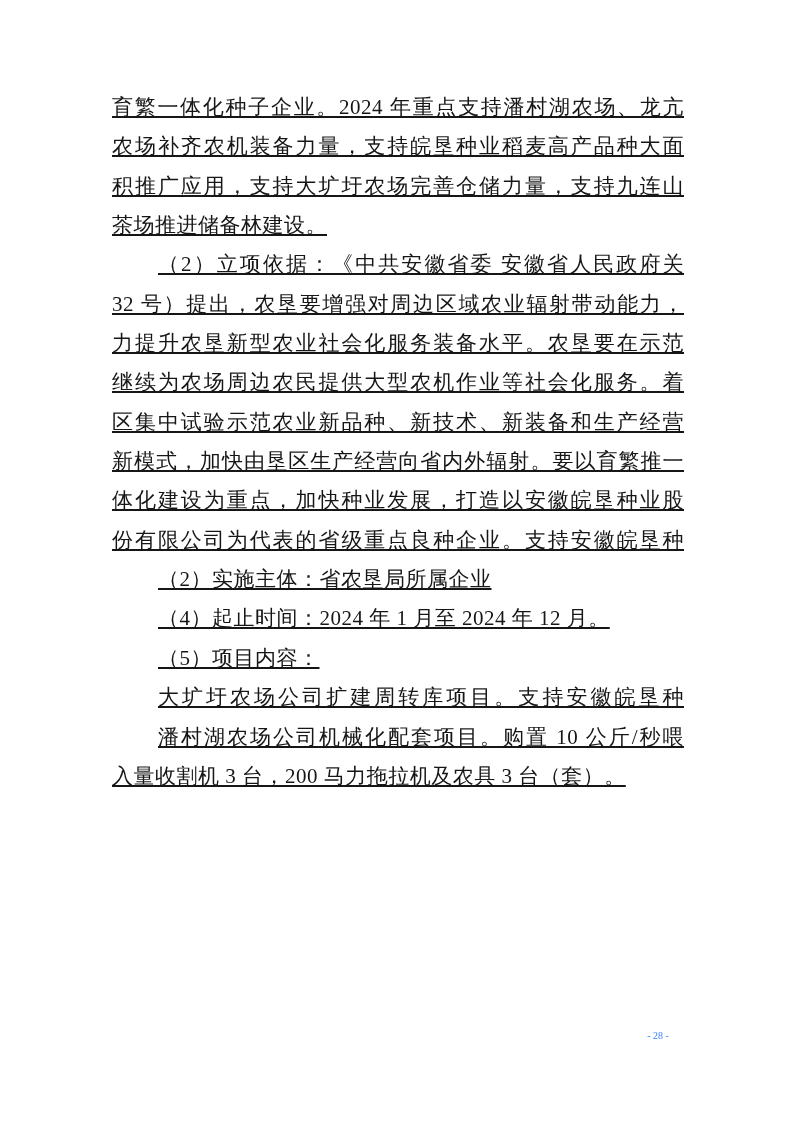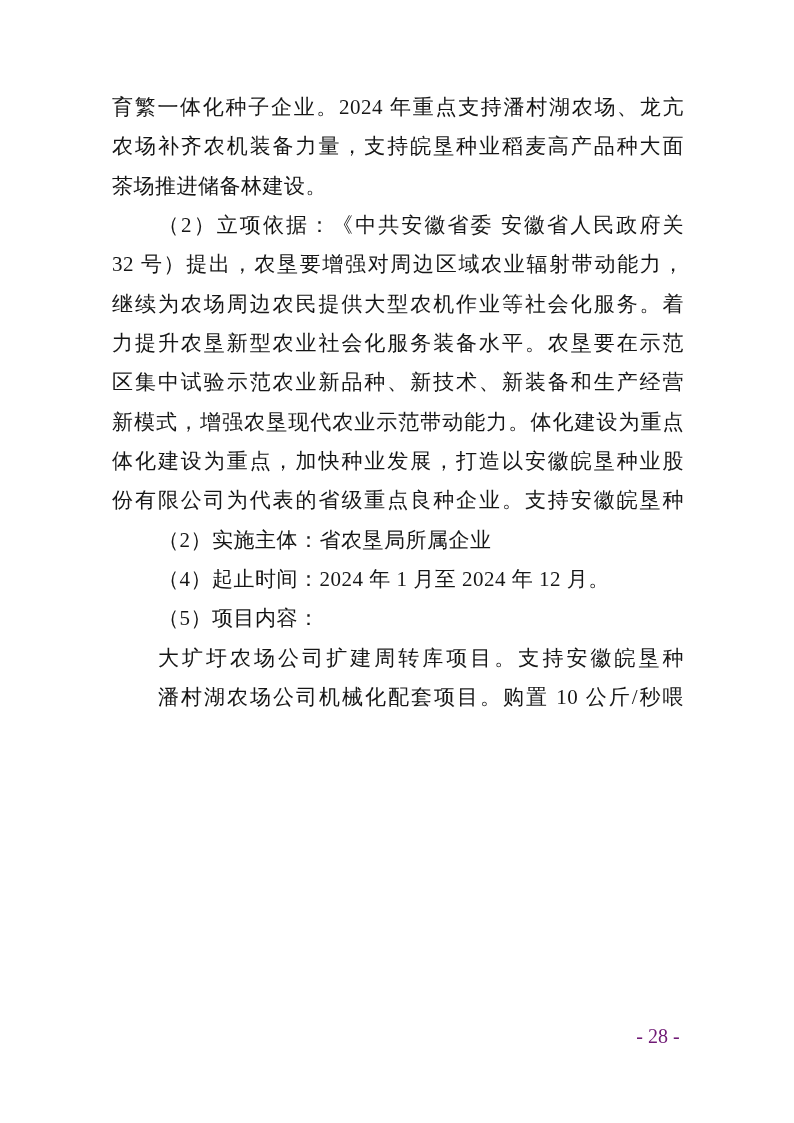--- a/index.html
+++ b/index.html
@@ -28,69 +28,72 @@
     padding: 0;
   }
   .line {
     height: 39.35px;
     line-height: 39.35px;
     text-align: justify;
     text-align-last: justify;
     white-space: nowrap;
     overflow: hidden;
     letter-spacing: 0.5px;
+    text-decoration: underline;
   }
   .line.indent {
     padding-left: 46px;
   }
   .line.no-just {
     text-align: right;
     text-align-last: left;
   }
   .page-number {
     position: absolute;
     left: 658px;
     top: 1026px;
     transform: translateX(-50%);
-    font-size: 20px;
+    font-size: 10px;
     line-height: 20px;
-    color: #701a75;
+    color: #3b82f6;
     white-space: nowrap;
   }
 </style>
 </head>
 <body>
 
 <div class="page">
   <div class="text-block">
       <div class="paragraph">
         <div class="line">育繁一体化种子企业。2024 年重点支持潘村湖农场、龙亢</div>
         <div class="line">农场补齐农机装备力量，支持皖垦种业稻麦高产品种大面</div>
+        <div class="line">积推广应用，支持大圹圩农场完善仓储力量，支持九连山</div>
         <div class="line no-just">茶场推进储备林建设。</div>
       </div>
       <div class="paragraph">
         <div class="line indent">（2）立项依据：《中共安徽省委 安徽省人民政府关</div>
         <div class="line">32 号）提出，农垦要增强对周边区域农业辐射带动能力，</div>
+        <div class="line">力提升农垦新型农业社会化服务装备水平。农垦要在示范</div>
         <div class="line">继续为农场周边农民提供大型农机作业等社会化服务。着</div>
-        <div class="line">力提升农垦新型农业社会化服务装备水平。农垦要在示范</div>
         <div class="line">区集中试验示范农业新品种、新技术、新装备和生产经营</div>
-        <div class="line">新模式，增强农垦现代农业示范带动能力。体化建设为重点</div>
+        <div class="line">新模式，加快由垦区生产经营向省内外辐射。要以育繁推一</div>
         <div class="line">体化建设为重点，加快种业发展，打造以安徽皖垦种业股</div>
         <div class="line">份有限公司为代表的省级重点良种企业。支持安徽皖垦种</div>
       </div>
       <div class="paragraph">
         <div class="line indent no-just">（2）实施主体：省农垦局所属企业</div>
       </div>
       <div class="paragraph">
         <div class="line indent no-just">（4）起止时间：2024 年 1 月至 2024 年 12 月。</div>
       </div>
       <div class="paragraph">
         <div class="line indent no-just">（5）项目内容：</div>
       </div>
       <div class="paragraph">
         <div class="line indent">大圹圩农场公司扩建周转库项目。支持安徽皖垦种</div>
       </div>
       <div class="paragraph">
         <div class="line indent">潘村湖农场公司机械化配套项目。购置 10 公斤/秒喂</div>
+        <div class="line no-just">入量收割机 3 台，200 马力拖拉机及农具 3 台（套）。</div>
       </div>
     </div>
   <div class="page-number">- 28 -</div>
 </div>
 
 </body></html>

